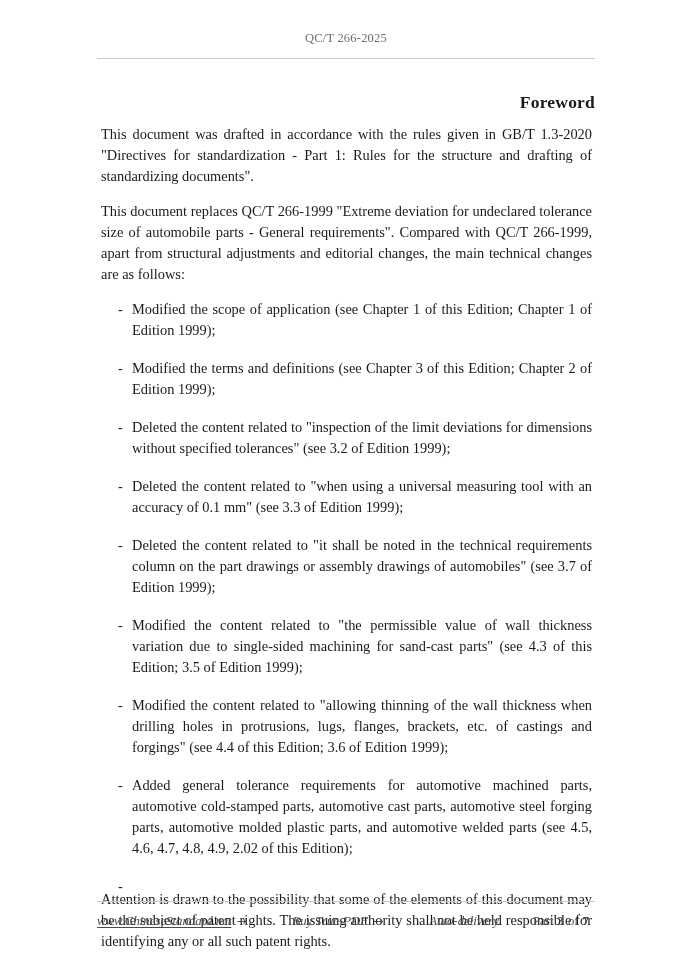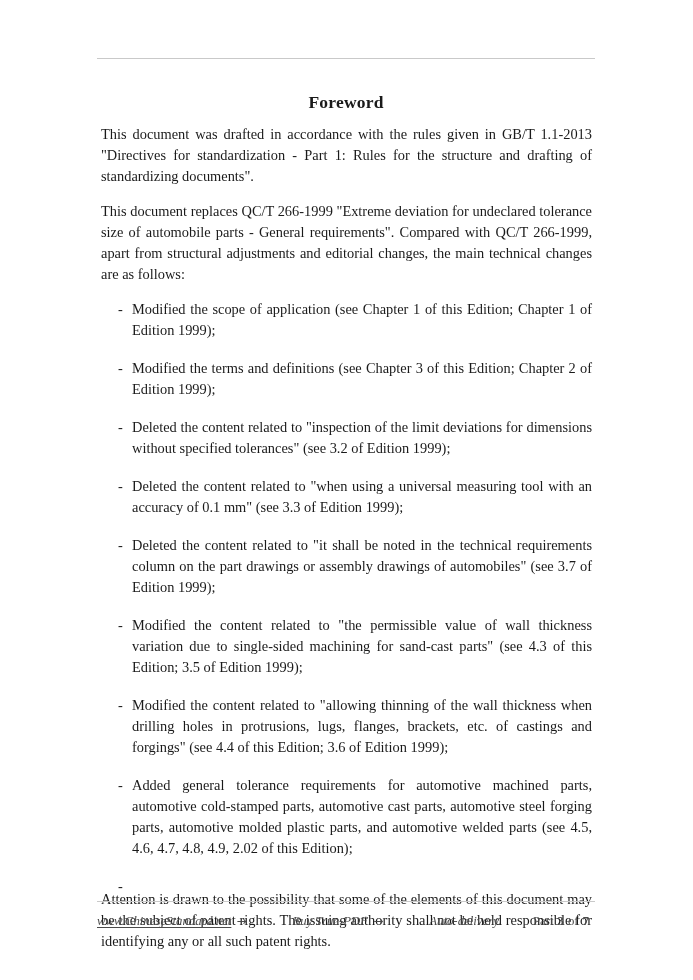--- a/index.html
+++ b/index.html
@@ -37,21 +37,21 @@
     height: 1px;
     background: #c9c9c9;
   }
 
   
   .doc-title {
     position: absolute;
     top: 80px;
     left: 97px;
     width: 498px;
-    text-align: center;
+    text-align: right;
     font-size: 17.5px;
     font-weight: bold;
     letter-spacing: 0.2px;
   }
 
   
   .body-col {
     position: absolute;
     top: 124px;
     left: 101px;
@@ -152,28 +152,29 @@
   .footer-right .pg-num {
     font-weight: bold;
     margin: 0 4px;
   }
 </style>
 </head>
 <body>
 
 <div class="page">
 
+  <div class="running-header">QC/T 266-2025</div>
 
   <div class="header-rule"></div>
 
   <h1 class="doc-title">Foreword</h1>
 
   <div class="body-col">
 
-    <p class="para">This document was drafted in accordance with the rules given in GB/T 1.1-2013 "Directives for standardization - Part 1: Rules for the structure and drafting of standardizing documents".</p>
+    <p class="para">This document was drafted in accordance with the rules given in GB/T 1.3-2020 "Directives for standardization - Part 1: Rules for the structure and drafting of standardizing documents".</p>
 
     <p class="para">This document replaces QC/T 266-1999 "Extreme deviation for undeclared tolerance size of automobile parts - General requirements". Compared with QC/T 266-1999, apart from structural adjustments and editorial changes, the main technical changes are as follows:</p>
 
     <ul class="change-list">
       <li><span class="dash">-</span><span>Modified the scope of application (see Chapter 1 of this Edition; Chapter 1 of Edition 1999);</span></li>
       <li><span class="dash">-</span><span>Modified the terms and definitions (see Chapter 3 of this Edition; Chapter 2 of Edition 1999);</span></li>
       <li><span class="dash">-</span><span>Deleted the content related to "inspection of the limit deviations for dimensions without specified tolerances" (see 3.2 of Edition 1999);</span></li>
       <li><span class="dash">-</span><span>Deleted the content related to "when using a universal measuring tool with an accuracy of 0.1 mm" (see 3.3 of Edition 1999);</span></li>
       <li><span class="dash">-</span><span>Deleted the content related to "it shall be noted in the technical requirements column on the part drawings or assembly drawings of automobiles" (see 3.7 of Edition 1999);</span></li>
       <li><span class="dash">-</span><span>Modified the content related to "the permissible value of wall thickness variation due to single-sided machining for sand-cast parts" (see 4.3 of this Edition; 3.5 of Edition 1999);</span></li>

